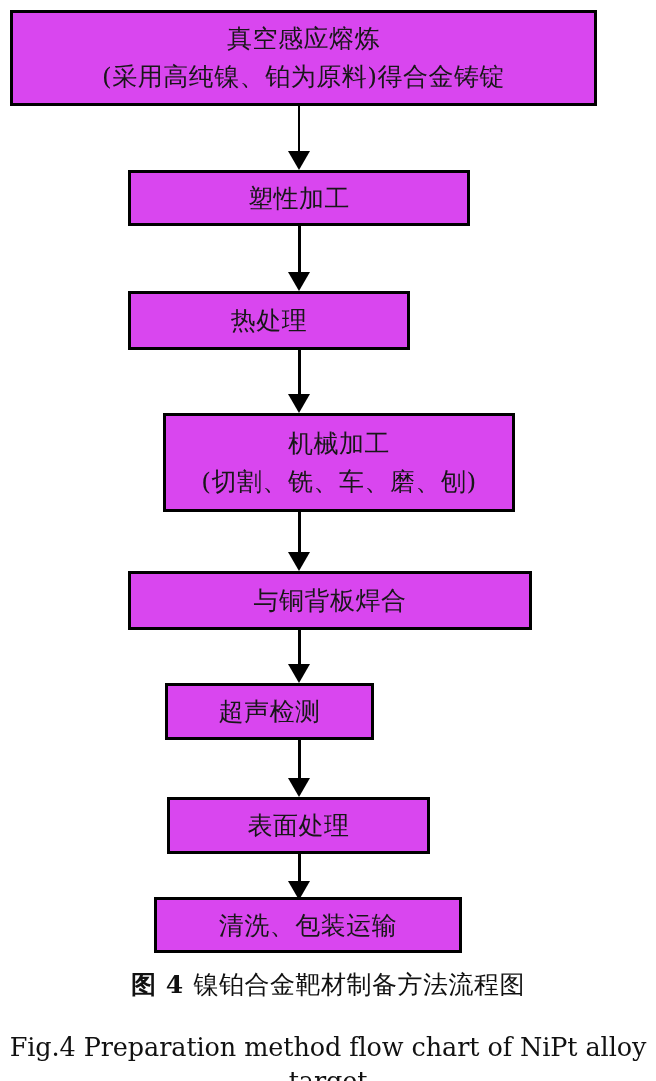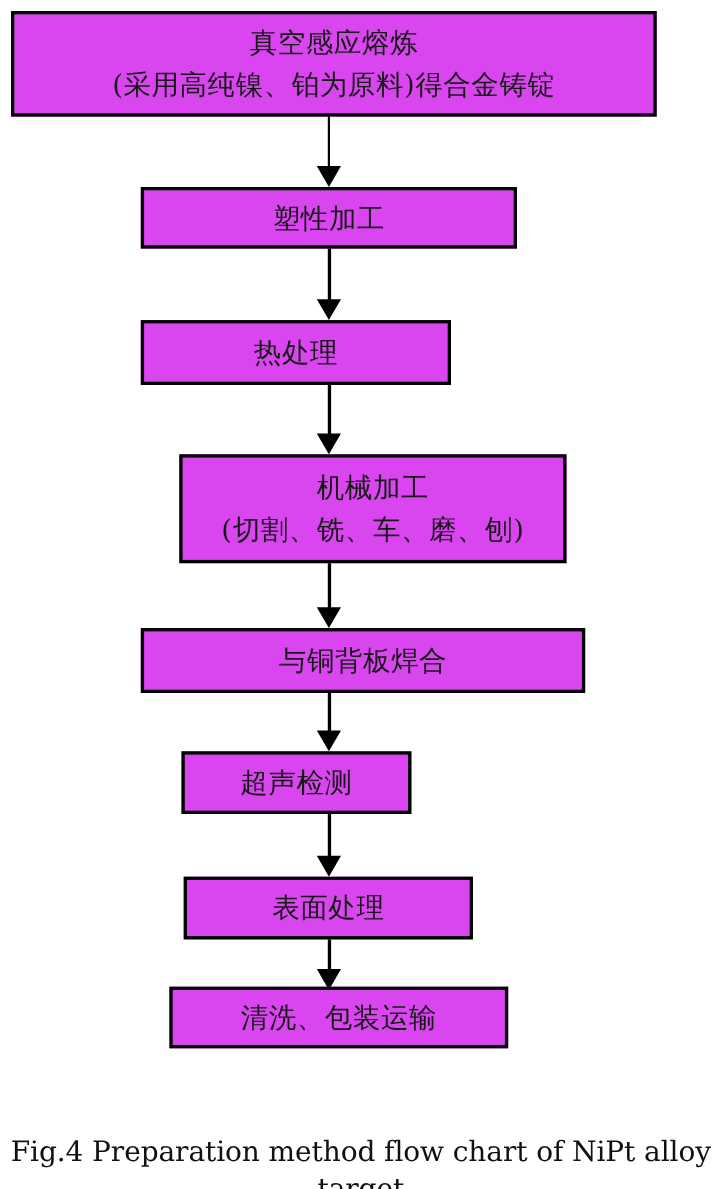--- a/index.html
+++ b/index.html
@@ -168,16 +168,19 @@
 
   <div class="connector" style="left:288px; top:854px; width:22px; height:46px;">
     <span class="shaft" style="height:28px;"></span>
     <span class="head"></span>
   </div>
 
   <div class="flow-box" style="left:154px; top:897px; width:308px; height:56px;text-align:right;">
     <span class="box-line">清洗、包装运输</span>
   </div>
 
+  <div class="caption" id="caption-cn">
+    <span class="fig-label">图 4</span><span>镍铂合金靶材制备方法流程图</span>
+  </div>
 
   <div class="caption" id="caption-en">Fig.4 Preparation method flow chart of NiPt alloy target</div>
 
 </div>
 
 </body></html>

